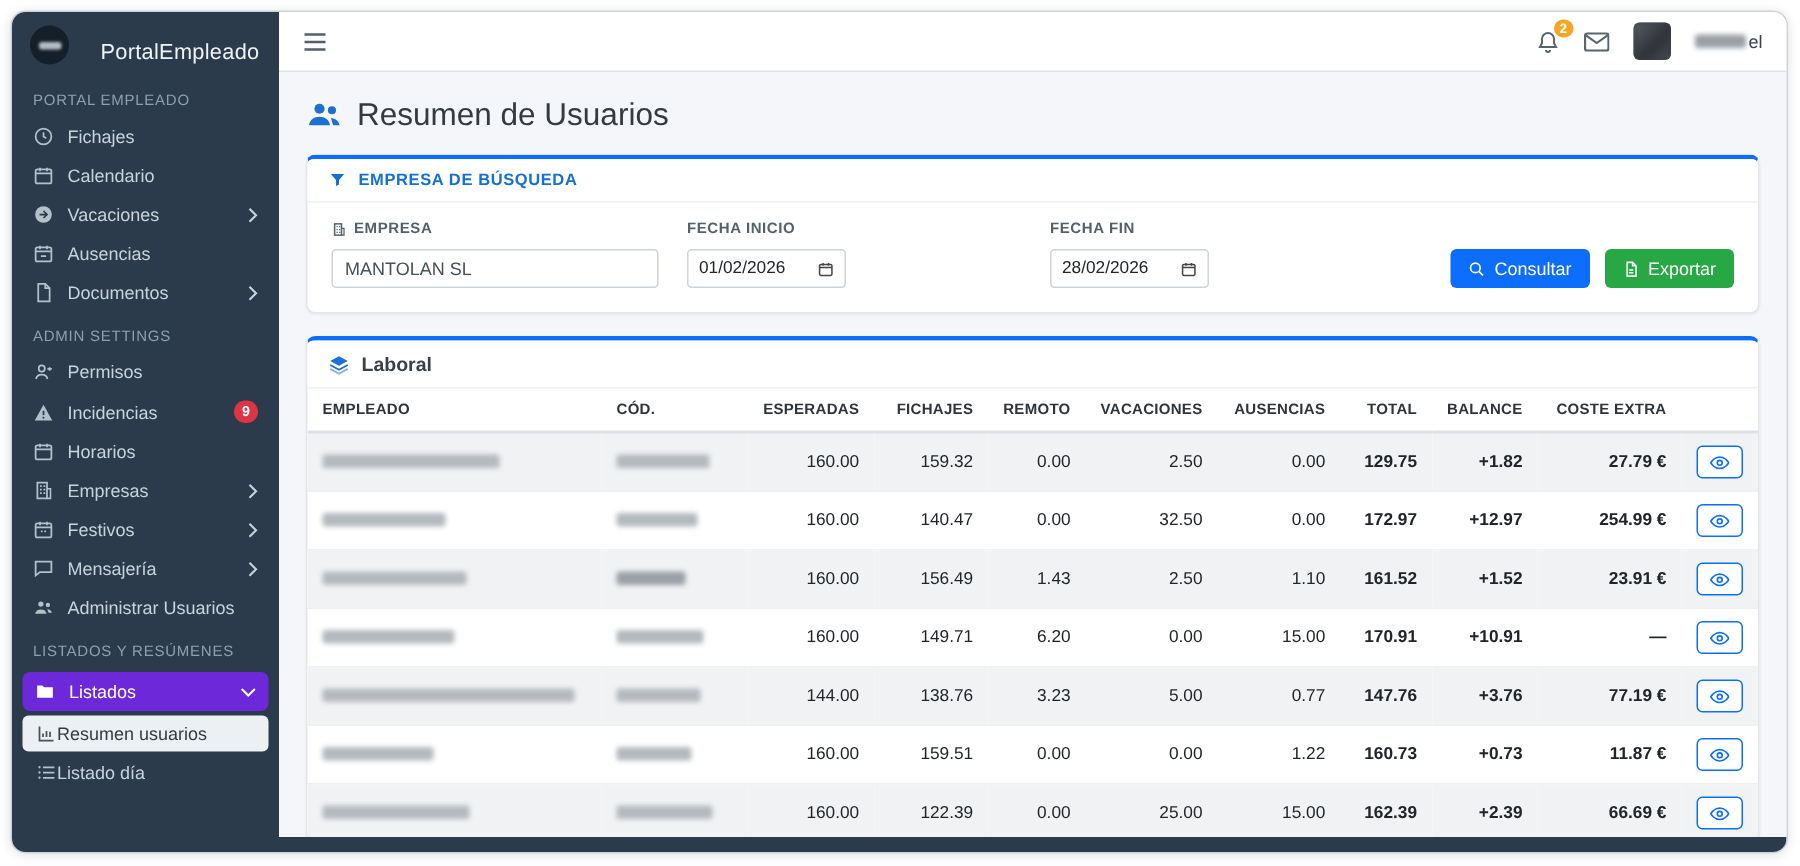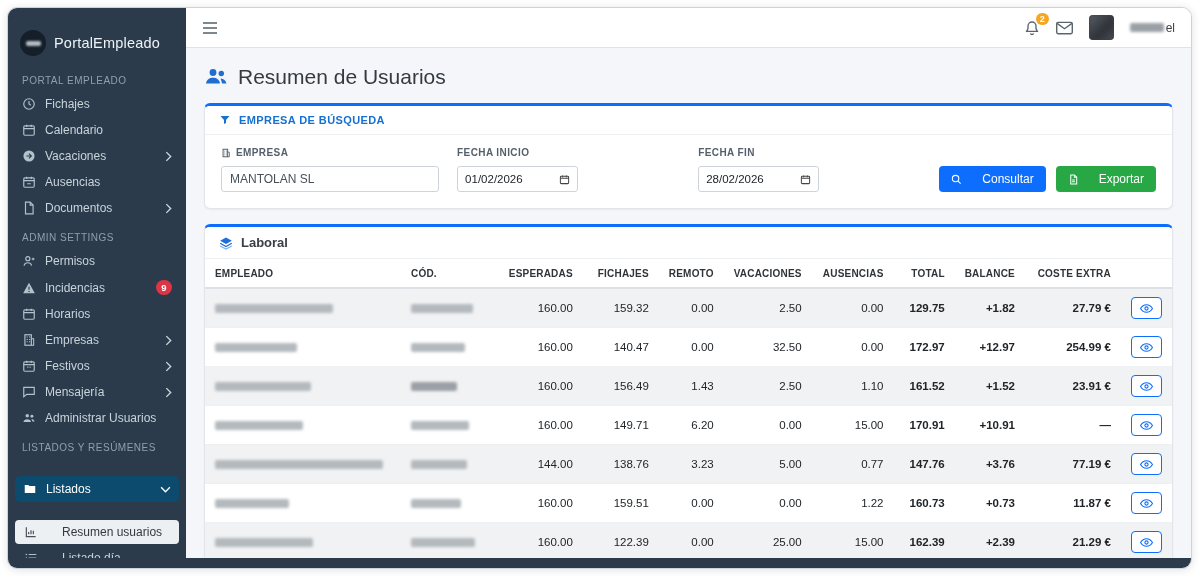--- a/index.html
+++ b/index.html
@@ -12,30 +12,30 @@
     position:absolute; left:7px; top:7px; width:1185px; height:562px;
     border:1px solid #ccd3d9; border-radius:10px; overflow:hidden;
     box-shadow:0 1px 8px rgba(0,0,0,.12);
     display:flex; flex-direction:column; background:#f4f6f9;
   }
   .body-row { flex:1; display:flex; min-height:0; }
   .bottom-strip { height:10px; background:#2b3b4c; flex-shrink:0; }
 
   
   .sidebar { width:178px; background:#2b3b4c; flex-shrink:0; overflow:hidden; }
-  .brand { display:flex; align-items:center; gap:8px; padding:22px 12px 8px; }
+  .brand { display:flex; align-items:flex-end; gap:21px; padding:9px 12px 8px; }
   .logo { width:26px; height:26px; border-radius:50%; background:#141f29; display:flex; align-items:center; justify-content:center; flex-shrink:0; }
   .logo-rd { width:15px; height:5px; background:#cfd8df; opacity:.85; border-radius:2px; filter:blur(1.2px); }
   .brand-name { color:#eef3f6; font-size:14.5px; letter-spacing:.2px; }
   .sec-label { padding:11px 14px 5px; font-size:10px; color:#8da0af; letter-spacing:.5px; }
   .nav-item { display:flex; align-items:center; gap:9px; padding:6px 14px; color:#c9d3da; font-size:12px; cursor:pointer; }
   .nav-item .ic { color:#b4c1cb; }
-  .nav-item.active-blue { background:#0c4a6e; color:#ffffff; margin:18px 7px; padding:6px 8px; border-radius:5px; }
+  .nav-item.active-blue { background:#6d28d9; color:#ffffff; margin:3px 7px; padding:6px 8px; border-radius:5px; }
   .nav-item.active-blue .ic { color:#ffffff; }
-  .sub-item { display:flex; align-items:center; gap:24px; padding:5px 9px; color:#c9d3da; font-size:12px; margin:2px 7px; border-radius:4px; cursor:pointer; }
+  .sub-item { display:flex; align-items:center; gap:0; padding:5px 9px; color:#c9d3da; font-size:12px; margin:2px 7px; border-radius:4px; cursor:pointer; }
   .sub-item .ic { color:#b4c1cb; }
   .sub-item.active-light { background:#edf0f2; color:#343a40; }
   .sub-item.active-light .ic { color:#495057; }
   .chev { margin-left:auto; flex-shrink:0; }
   .badge-red { margin-left:auto; min-width:16px; height:15px; padding:0 4px; background:#dc3545; color:#fff; border-radius:8px; font-size:9.5px; font-weight:bold; display:flex; align-items:center; justify-content:center; }
   .ic { width:14px; height:14px; flex-shrink:0; display:block; }
 
   
   .main { flex:1; display:flex; flex-direction:column; min-width:0; background:#f4f6f9; }
   .topbar { height:40px; background:#fff; border-bottom:1px solid #dfe3e7; display:flex; align-items:center; padding:0 16px; flex-shrink:0; }
@@ -54,23 +54,23 @@
   .card { background:#fff; border:1px solid #e2e6ea; border-top:3px solid #0d6efd; border-radius:6px; box-shadow:0 1px 2px rgba(0,0,0,.06); margin-bottom:15px; overflow:hidden; }
   .card-header { padding:8px 14px; border-bottom:1px solid #eef0f2; display:flex; align-items:center; gap:8px; background:#fff; }
   .filter-title { color:#1570d2; font-size:11px; font-weight:bold; letter-spacing:.4px; }
   .section-title { color:#3a4047; font-size:13px; font-weight:bold; }
 
   .filters-body { display:flex; align-items:flex-end; padding:12px 16px 16px; }
   .fgroup { display:flex; flex-direction:column; }
   .fg1 { width:237px; } .fg2 { width:242px; } .fg3 { width:242px; }
   .f-label { display:flex; align-items:center; gap:5px; font-size:10px; font-weight:bold; color:#55606a; letter-spacing:.4px; margin-bottom:8px; }
   .text-input { width:218px; height:26px; border:1px solid #ced4da; border-radius:3px; font-size:12px; padding:0 8px; color:#495057; background:#fff; font-family:inherit; }
-  .date-input { width:121px; height:26px; border:1px solid #ced4da; border-radius:3px; display:flex; align-items:center; justify-content:space-between; padding:0 7px; font-size:11.5px; color:#212529; background:#fff; cursor:pointer; }
+  .date-input { width:106px; height:26px; border:1px solid #ced4da; border-radius:3px; display:flex; align-items:center; justify-content:space-between; padding:0 7px; font-size:11.5px; color:#212529; background:#fff; cursor:pointer; }
   .filter-actions { margin-left:auto; display:flex; gap:10px; }
-  .btn { display:inline-flex; align-items:center; gap:20px; font-size:12px; height:26px; padding:0 12px; border-radius:4px; color:#fff; border:none; cursor:pointer; font-family:inherit; }
+  .btn { display:inline-flex; align-items:center; gap:6px; font-size:12px; height:26px; padding:0 12px; border-radius:4px; color:#fff; border:none; cursor:pointer; font-family:inherit; }
   .btn-primary { background:#0d6efd; }
   .btn-success { background:#28a745; }
 
   .tbl { width:100%; border-collapse:collapse; }
   .tbl th { font-size:10px; color:#2f3439; text-align:right; padding:9px 10px 8px; border-bottom:2px solid #dde1e5; white-space:nowrap; letter-spacing:.2px; }
   .tbl th.l { text-align:left; }
   .tbl td { font-size:11.5px; color:#212529; padding:8px 10px; text-align:right; border-top:1px solid #eef0f2; white-space:nowrap; }
   .tbl td.l { text-align:left; }
   .tbl tbody tr:nth-child(odd) { background:#f1f2f3; }
   .td-total, .td-coste { font-weight:bold; }
@@ -476,21 +476,21 @@
               <tr>
                 <td class="l"><span class="rd" style="width:98px"></span></td>
                 <td class="l"><span class="rd" style="width:64px"></span></td>
                 <td>160.00</td>
                 <td>122.39</td>
                 <td>0.00</td>
                 <td>25.00</td>
                 <td>15.00</td>
                 <td class="td-total">162.39</td>
                 <td class="td-balance">+2.39</td>
-                <td class="td-coste">21.29 €</td>
+                <td class="td-coste">66.69 €</td>
                 <td class="td-eye"><button class="eye-btn">
                       <svg width="13" height="13" viewBox="0 0 24 24">
                         <path d="M1 12s4-7 11-7 11 7 11 7-4 7-11 7S1 12 1 12z" fill="none" stroke="currentColor" stroke-width="2"></path>
                         <circle cx="12" cy="12" r="3" fill="none" stroke="currentColor" stroke-width="2"></circle>
                       </svg>
                     </button></td>
               </tr>
             </tbody>
           </table>
         </div>

